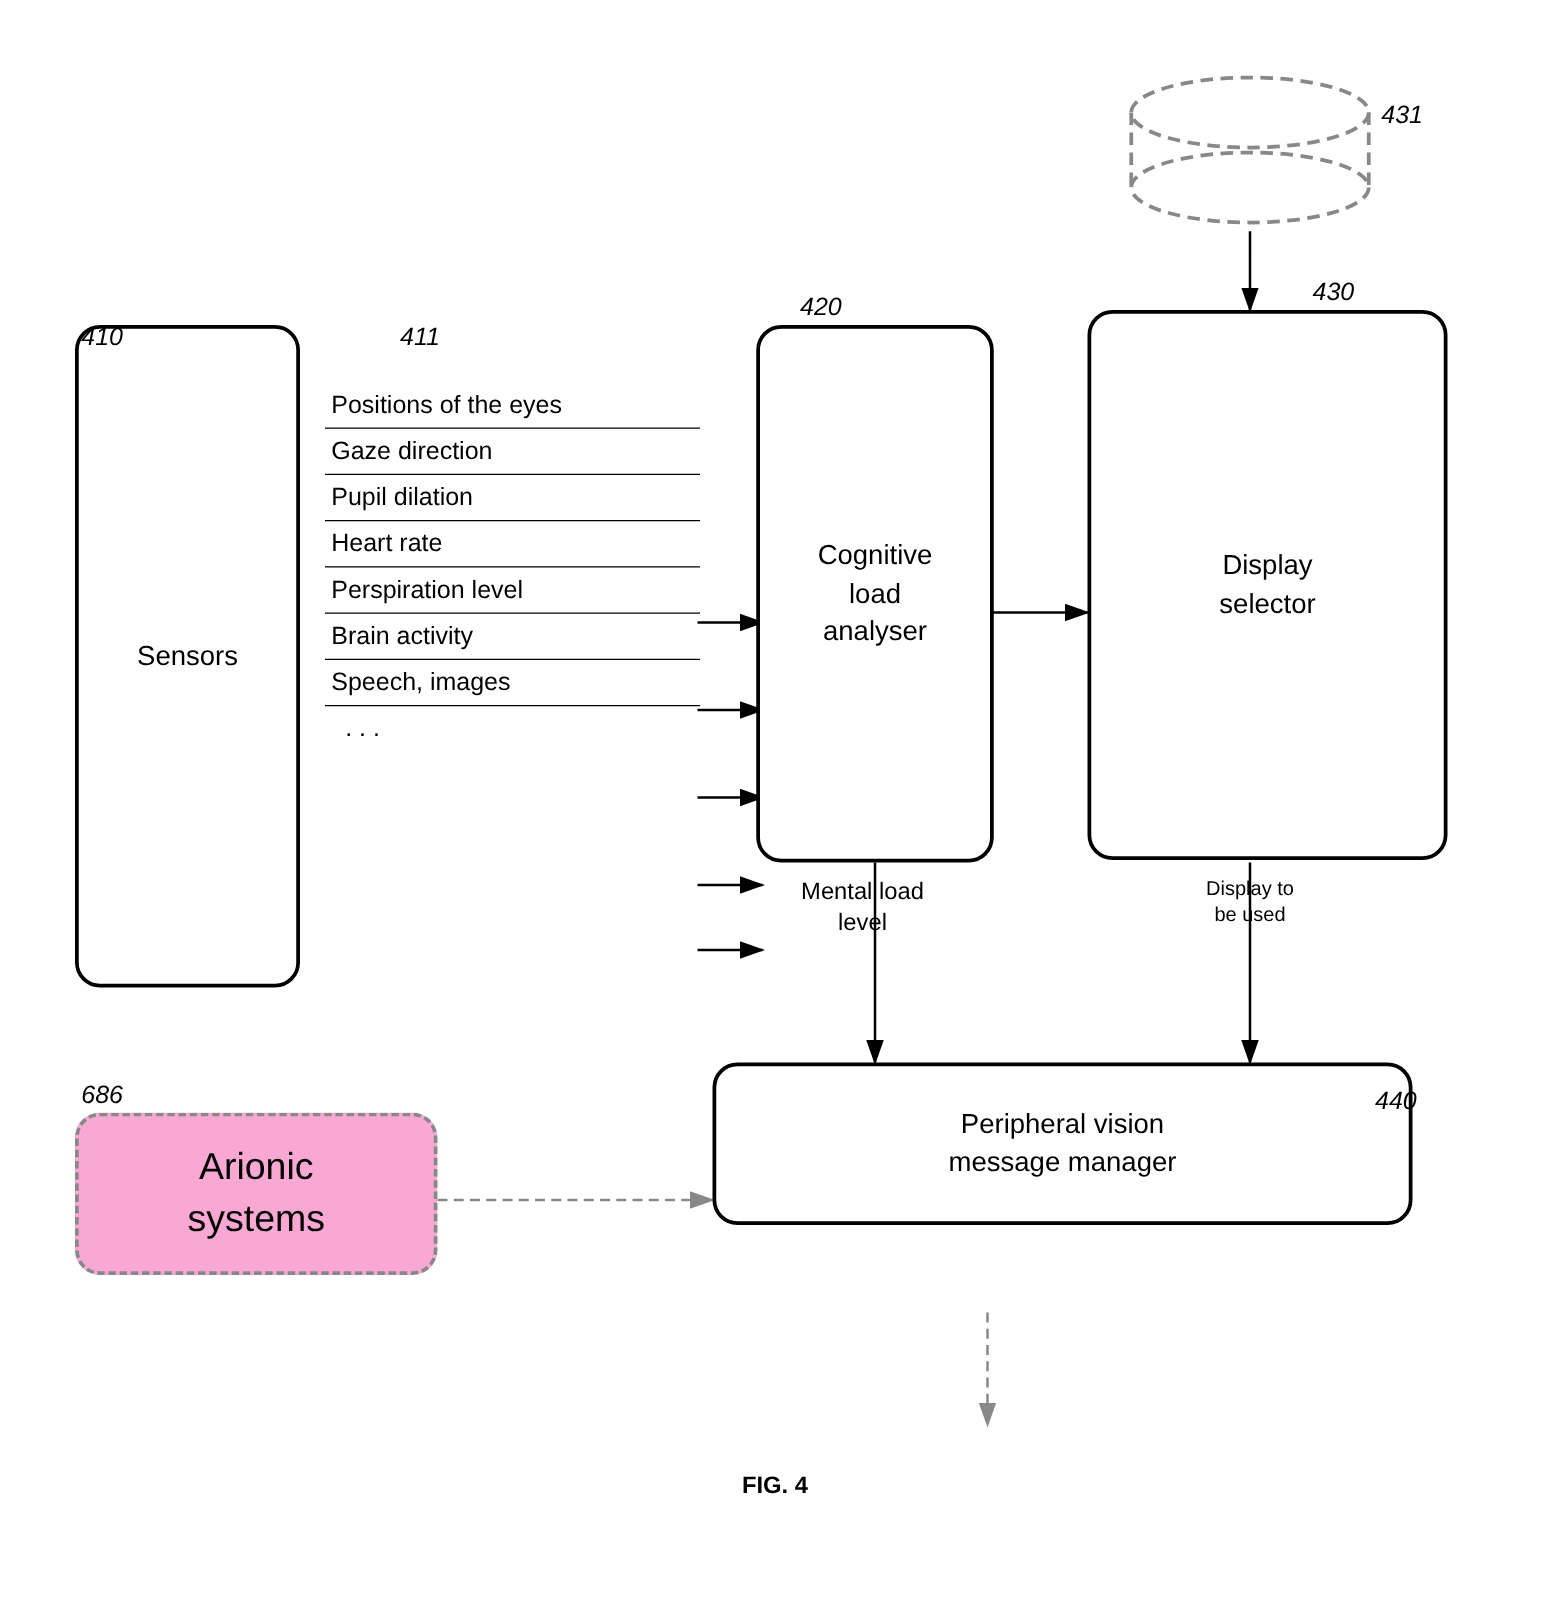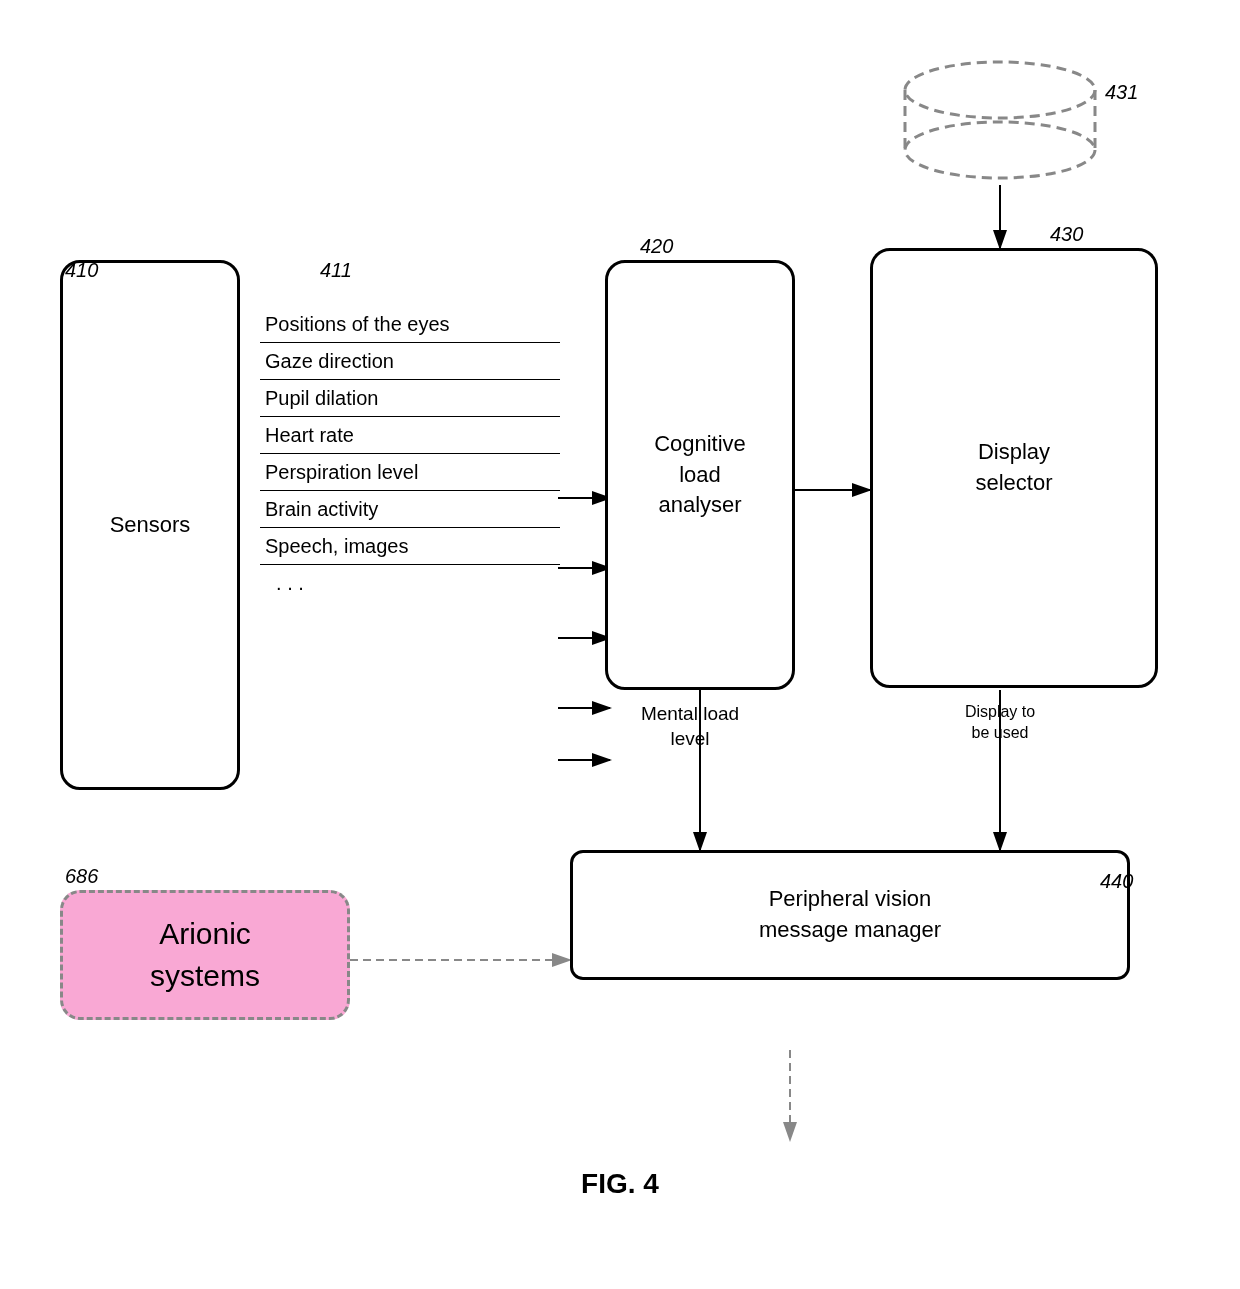--- a/index.html
+++ b/index.html
@@ -94,21 +94,21 @@
       width: 100%;
       height: 100%;
       pointer-events: none;
     }
 
     .fig-label {
       position: absolute;
       bottom: 20px;
       left: 50%;
       transform: translateX(-50%);
-      font-size: 28px;
+      font-size: 19px;
       font-weight: bold;
     }
   </style>
 </head>
 <body>
 
 <div class="diagram-container">
 
   <svg class="arrows-svg">
     <defs>
@@ -180,21 +180,21 @@
 
       <ellipse cx="100" cy="90" rx="95" ry="28" fill="white" stroke="#888" stroke-width="3" stroke-dasharray="10,6"></ellipse>
 
       <line x1="5" y1="30" x2="5" y2="90" stroke="#888" stroke-width="3" stroke-dasharray="10,6"></line>
 
       <line x1="195" y1="30" x2="195" y2="90" stroke="#888" stroke-width="3" stroke-dasharray="10,6"></line>
     </svg>
   </div>
   <span class="label-num" style="left: 1075px; top: 30px; margin-top: 21px;">431</span>
 
-  <div class="solid-box" style="left: 540px; top: 820px; width: 560px; height: 130px; border-radius: 13px;">
+  <div class="solid-box" style="left: 540px; top: 820px; width: 560px; height: 130px;">
     <span>Peripheral vision<br>message manager</span>
   </div>
   <span class="label-num" style="left: 1070px; top: 840px;">440</span>
 
   <div class="dashed-box" style="left: 30px; top: 860px; width: 290px; height: 130px;">
     <span>Arionic<br>systems</span>
   </div>
   <span class="label-num" style="left: 35px; top: 835px;">686</span>
 
   <div style="position:absolute; left:595px; top:672px; font-size:19px; text-align:center; width:130px; line-height:1.3;">Mental load<br>level</div>

